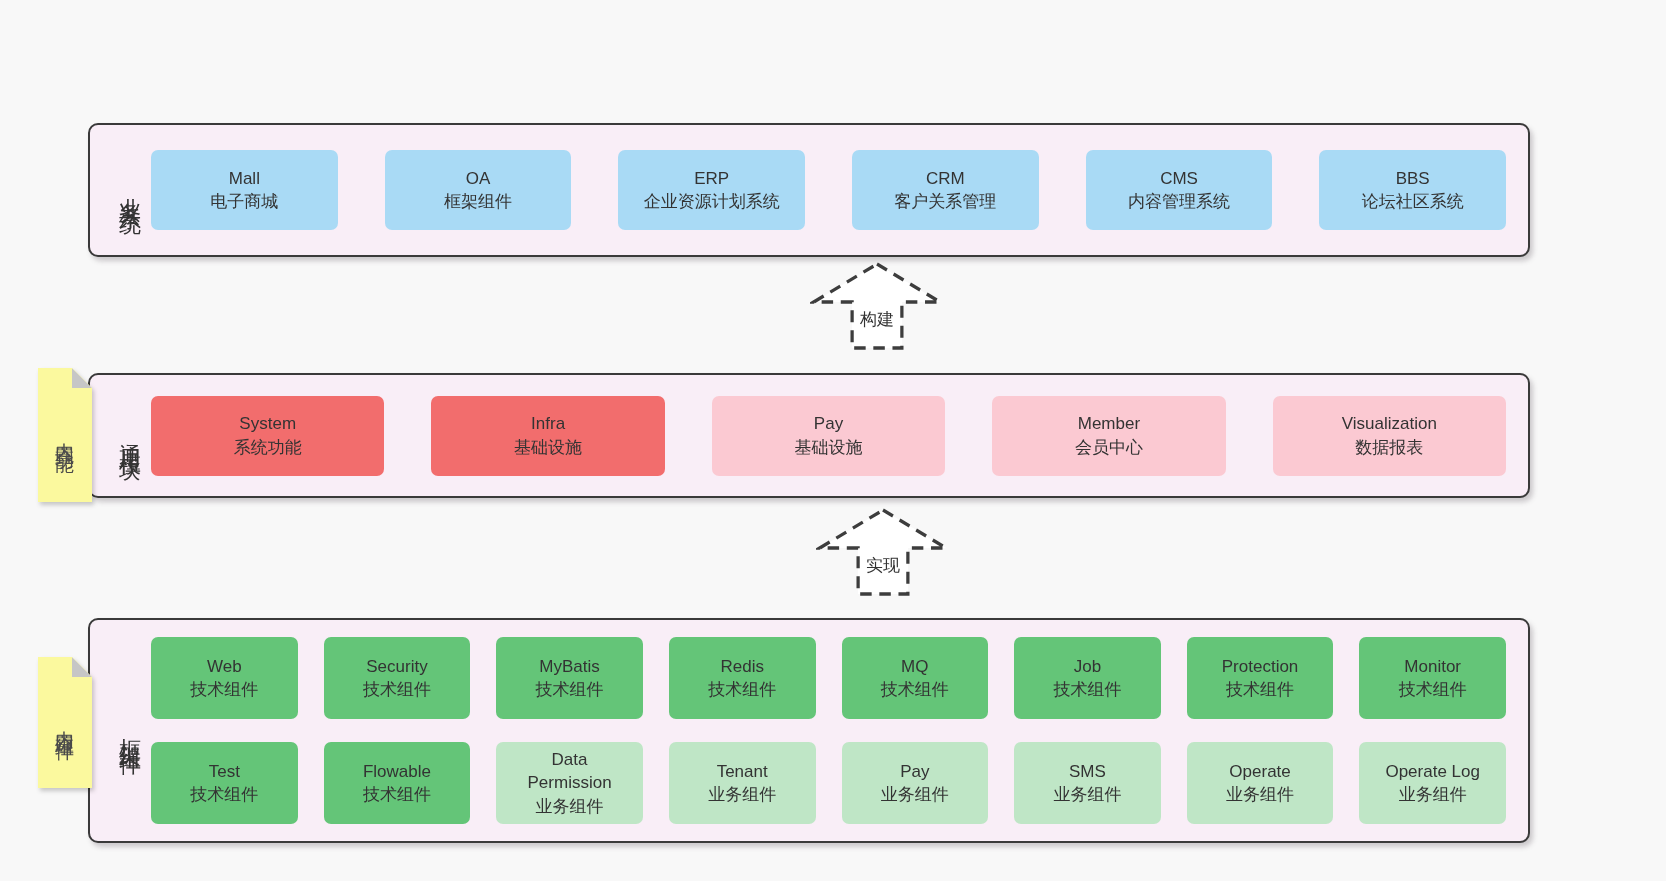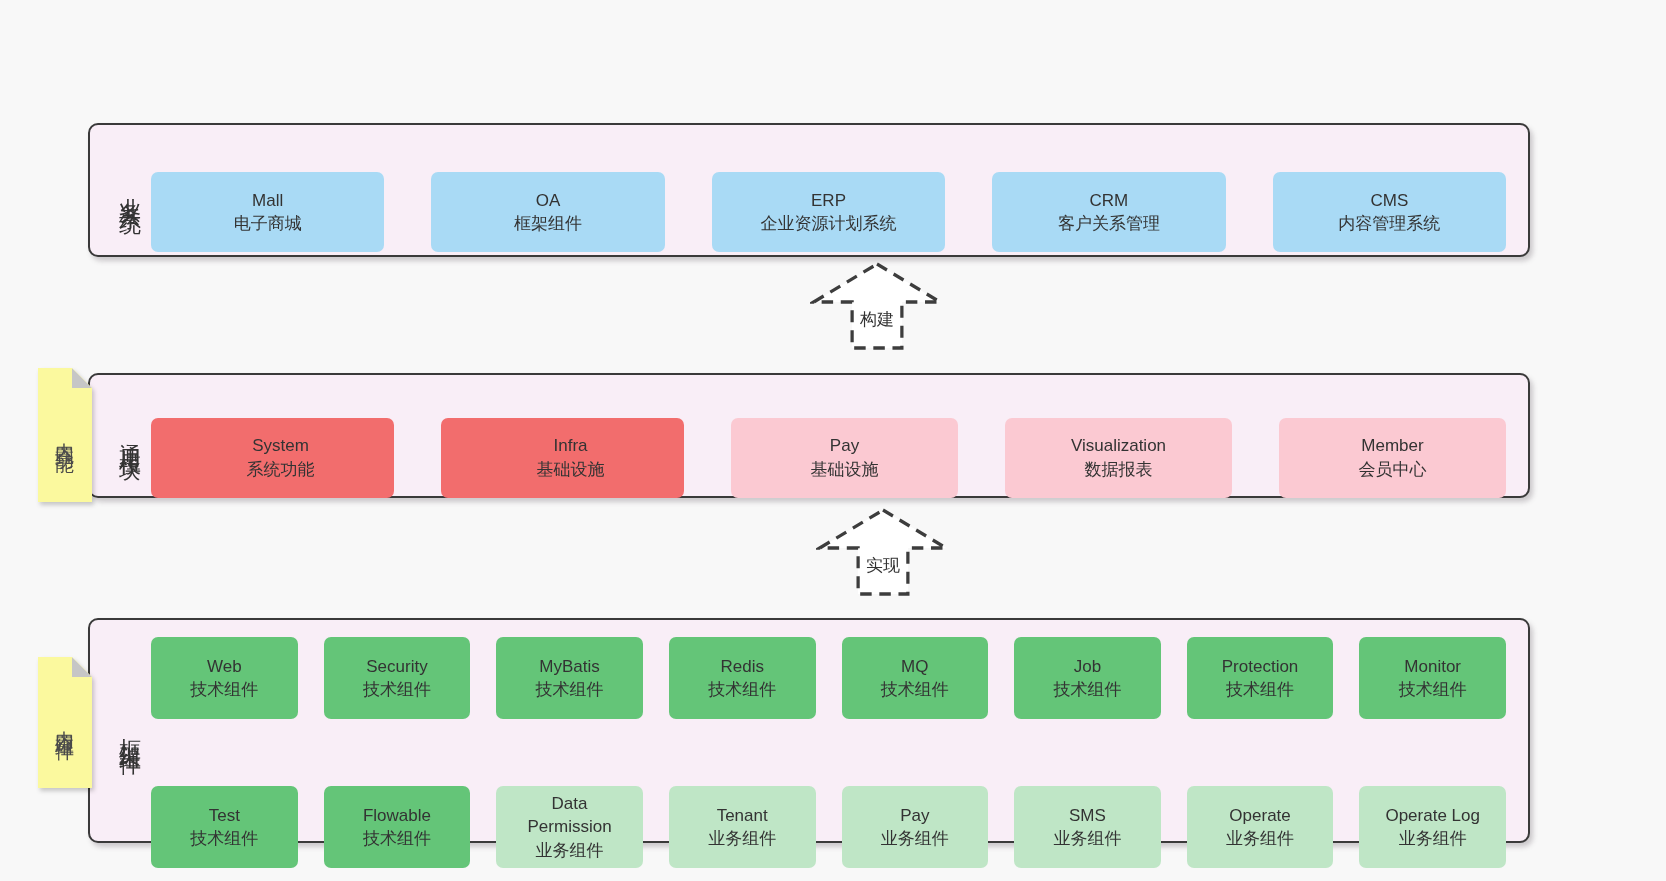--- a/index.html
+++ b/index.html
@@ -59,27 +59,26 @@
     min-width:0;
     height:80px;
     border-radius:7px;
     display:flex;
     flex-direction:column;
     align-items:center;
     justify-content:center;
     text-align:center;
     font-size:17px;
     line-height:1.38;
-    margin-top:44px;
   }
   #panel-components .box { height:82px; }
   .box-title { white-space:pre-line; }
 
   .v-blue       { background:#a9daf5; }
-  .v-red        { background:#f26d6d;padding-left:16px; }
+  .v-red        { background:#f26d6d; }
   .v-pink       { background:#fbc9d2; }
   .v-green      { background:#64c578; }
   .v-lightgreen { background:#bfe6c6; }
 
   
   .arrow { position:absolute; width:134px; height:92px; z-index:0;font-family:Liberation Mono, monospace; }
   #arrow-build     { left:810px; top:260px; }
   #arrow-implement { left:816px; top:506px; }
   .arrow svg { width:100%; height:100%; display:block; }
   .arrow-label {
@@ -149,20 +148,24 @@
             <div class="box-subtitle">企业资源计划系统</div>
           </div>
           <div class="box v-blue">
             <div class="box-title">CRM</div>
             <div class="box-subtitle">客户关系管理</div>
           </div>
           <div class="box v-blue">
             <div class="box-title">CMS</div>
             <div class="box-subtitle">内容管理系统</div>
           </div>
+          <div class="box v-blue">
+            <div class="box-title">BBS</div>
+            <div class="box-subtitle">论坛社区系统</div>
+          </div>
         </div>
       </div>
   </section>
 
   <div class="arrow" id="arrow-build">
     <svg viewBox="0 0 140 92" preserveAspectRatio="none">
       <path d="M70 4 L136 42 L96 42 L96 88 L44 88 L44 42 L4 42 Z" fill="#ffffff" stroke="#3d3d3d" stroke-width="3.4" stroke-dasharray="12 8" stroke-linejoin="miter"></path>
     </svg>
     <span class="arrow-label">构建</span>
   </div>
@@ -184,26 +187,26 @@
           </div>
           <div class="box v-red">
             <div class="box-title">Infra</div>
             <div class="box-subtitle">基础设施</div>
           </div>
           <div class="box v-pink">
             <div class="box-title">Pay</div>
             <div class="box-subtitle">基础设施</div>
           </div>
           <div class="box v-pink">
+            <div class="box-title">Member</div>
+            <div class="box-subtitle">会员中心</div>
+          </div>
+          <div class="box v-pink">
             <div class="box-title">Visualization</div>
             <div class="box-subtitle">数据报表</div>
-          </div>
-          <div class="box v-pink">
-            <div class="box-title">Member</div>
-            <div class="box-subtitle">会员中心</div>
           </div>
         </div>
       </div>
   </section>
 
   <div class="arrow" id="arrow-implement">
     <svg viewBox="0 0 140 92" preserveAspectRatio="none">
       <path d="M70 4 L136 42 L96 42 L96 88 L44 88 L44 42 L4 42 Z" fill="#ffffff" stroke="#3d3d3d" stroke-width="3.4" stroke-dasharray="12 8" stroke-linejoin="miter"></path>
     </svg>
     <span class="arrow-label">实现</span>

